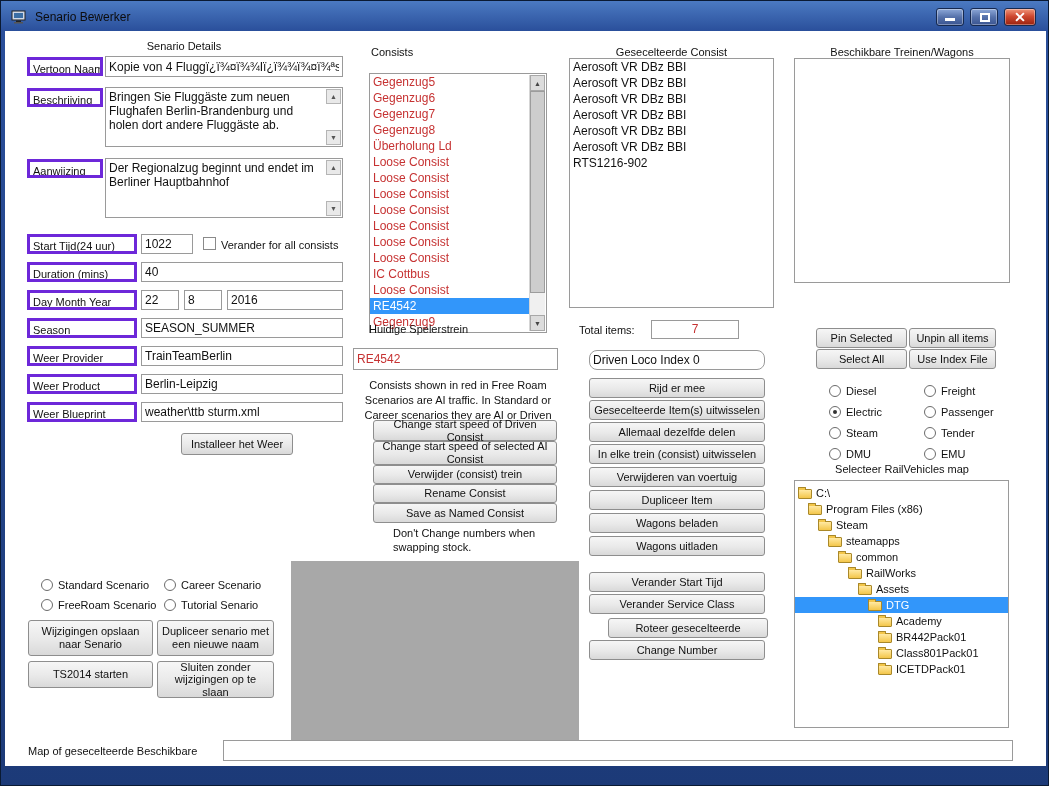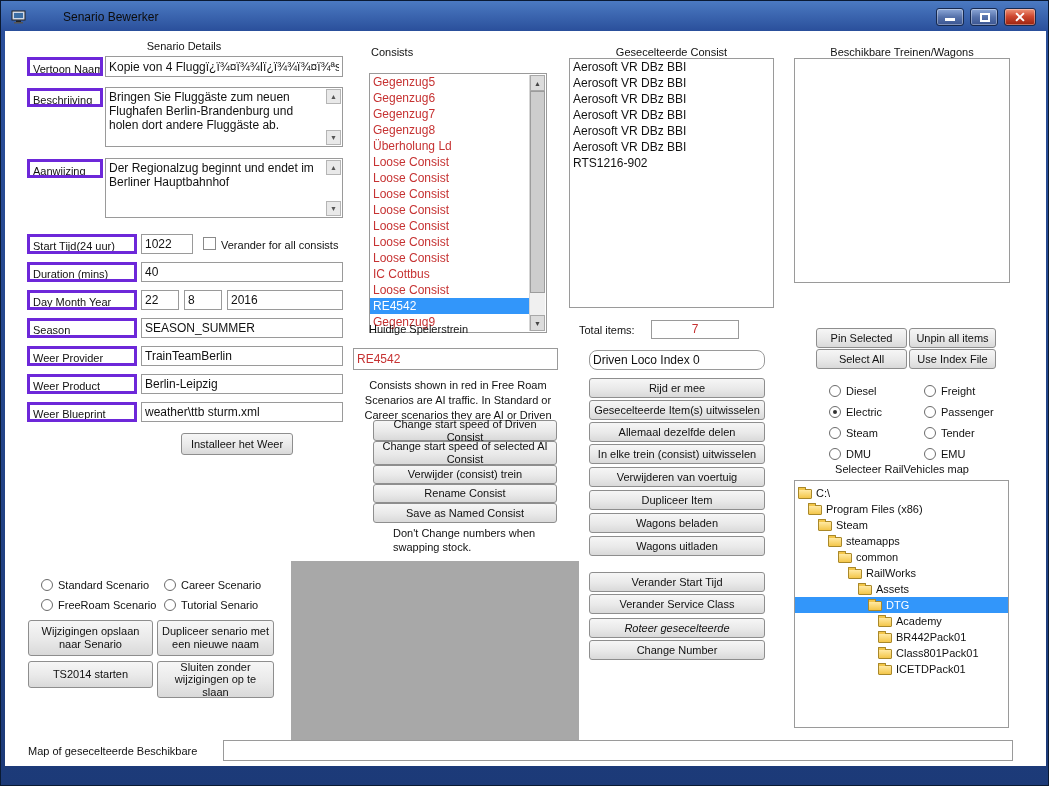--- a/index.html
+++ b/index.html
@@ -1,18 +1,18 @@
 <!DOCTYPE html>
 <html><head>
 <meta charset="utf-8">
 <style>
   *{box-sizing:border-box;margin:0;padding:0;}
   html,body{width:1049px;height:786px;font-family:"Liberation Sans",sans-serif;}
   .window{position:relative;width:1049px;height:786px;background:linear-gradient(180deg,#4b7ac2 0%,#2a4f9b 30px,#1c3a78 100%);border:1px solid #0a1a33;overflow:hidden;}
-  .titlebar{position:absolute;left:2px;top:2px;right:2px;height:27px;display:flex;align-items:center;gap:28px;}
+  .titlebar{position:absolute;left:2px;top:2px;right:2px;height:27px;display:flex;align-items:center;}
   .app-icon{margin-left:8px;width:16px;height:16px;flex:0 0 auto;}
   .title-text{margin-left:8px;font-size:12px;color:#0c0c0c;}
   .win-controls{margin-left:auto;margin-right:10px;display:flex;gap:6px;}
   .wbtn{position:relative;width:28px;height:18px;border:1px solid #16294f;border-radius:3px;background:linear-gradient(#8da8d8,#5672ab 50%,#3a5491);box-shadow:inset 0 0 0 1px rgba(255,255,255,.35);cursor:pointer;}
   .wbtn.close{width:32px;background:linear-gradient(#f09579,#cf4931 45%,#99210d);}
   .glyph-min{position:absolute;left:8px;right:8px;bottom:4px;height:3px;background:#fff;}
   .glyph-max{position:absolute;left:9px;top:4px;width:10px;height:9px;border:2px solid #fff;}
   .glyph-x{position:absolute;inset:0;}
   .glyph-x::before,.glyph-x::after{content:"";position:absolute;left:50%;top:50%;width:11px;height:2px;background:#fff;}
   .glyph-x::before{transform:translate(-50%,-50%) rotate(45deg);}
@@ -301,21 +301,21 @@
     <div class="abs btn" style="left:584px;top:369px;width:176px;height:20px;">Gesecelteerde Item(s) uitwisselen</div>
     <div class="abs btn" style="left:584px;top:391px;width:176px;height:20px;">Allemaal dezelfde delen</div>
     <div class="abs btn" style="left:584px;top:413px;width:176px;height:20px;">In elke trein (consist) uitwisselen</div>
     <div class="abs btn" style="left:584px;top:436px;width:176px;height:20px;">Verwijderen van voertuig</div>
     <div class="abs btn" style="left:584px;top:459px;width:176px;height:20px;">Dupliceer Item</div>
     <div class="abs btn" style="left:584px;top:482px;width:176px;height:20px;">Wagons beladen</div>
     <div class="abs btn" style="left:584px;top:505px;width:176px;height:20px;">Wagons uitladen</div>
 
     <div class="abs btn" style="left:584px;top:541px;width:176px;height:20px;">Verander Start Tijd</div>
     <div class="abs btn" style="left:584px;top:563px;width:176px;height:20px;">Verander Service Class</div>
-    <div class="abs btn" style="left:584px;top:587px;width:176px;height:20px;font-style:italic;">Roteer gesecelteerde</div>
+    <div class="abs btn" style="left:603px;top:587px;width:160px;height:20px;">Roteer gesecelteerde</div>
     <div class="abs btn" style="left:584px;top:609px;width:176px;height:20px;">Change Number</div>
 
     
     <div class="abs plain-label centered" style="left:789px;top:15px;width:216px;">Beschikbare Treinen/Wagons</div>
 
     <div class="abs listbox" style="left:789px;top:27px;width:216px;height:225px;"></div>
 
     <div class="abs btn default" style="left:811px;top:266px;width:180px;height:28px;">Vind Beschikbare rijdende Treinen/Wagons</div>
 
     <div class="abs btn" style="left:811px;top:297px;width:91px;height:20px;">Pin Selected</div>

